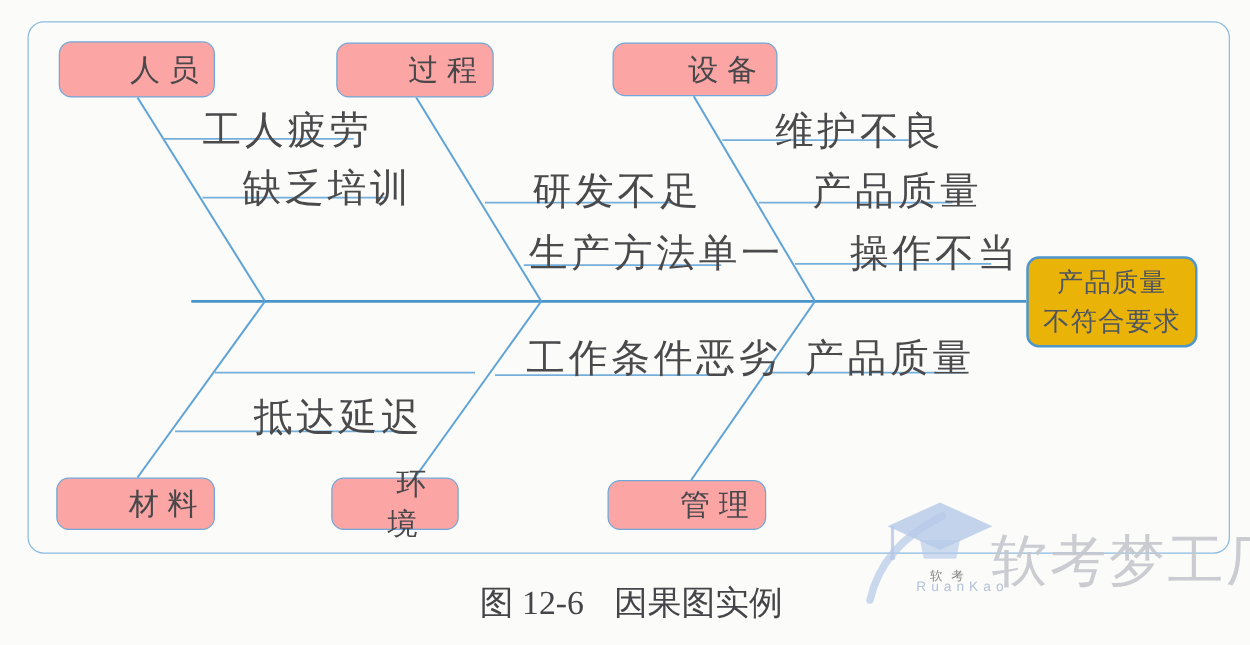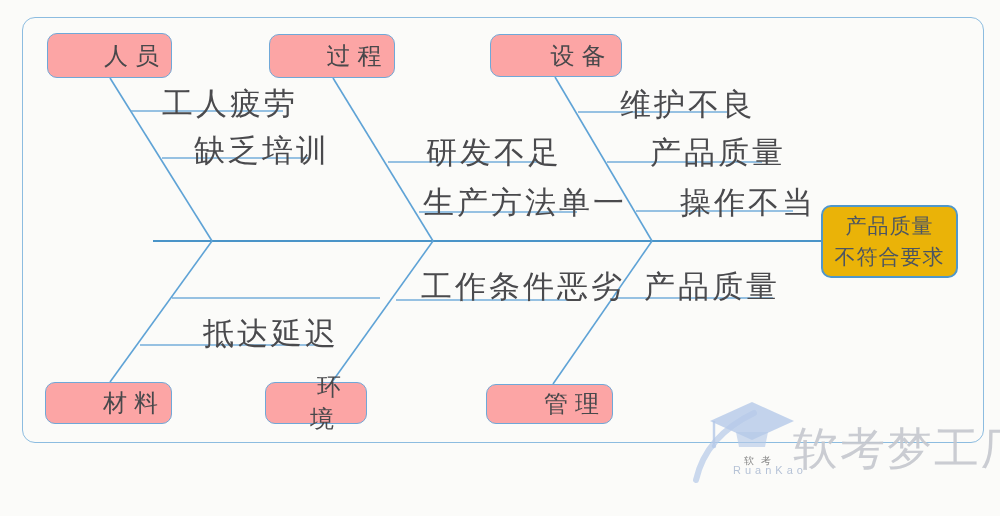--- a/index.html
+++ b/index.html
@@ -169,14 +169,17 @@
       <polygon points="64,7 106,26 64,45 22,26" fill="#b5c9e8" opacity="0.8"></polygon>
       <path d="M48,37 L80,37 L77,52 L51,52 Z" fill="#b5c9e8" opacity="0.65"></path>
       <line x1="26" y1="26" x2="26" y2="49" stroke="#b5c9e8" stroke-width="2.5" opacity="0.8"></line>
       <circle cx="26" cy="51" r="2.2" fill="#b5c9e8" opacity="0.8"></circle>
     </svg>
     <div class="wm-logo-text">软考</div>
     <div class="wm-logo-sub">RuanKao</div>
     <div class="wm-brand">软考梦工厂</div>
   </div>
 
+  <div class="caption">
+    <span>图 12-6</span><span class="gap"></span><span>因果图实例</span>
+  </div>
 
 </div>
 
 </body></html>

